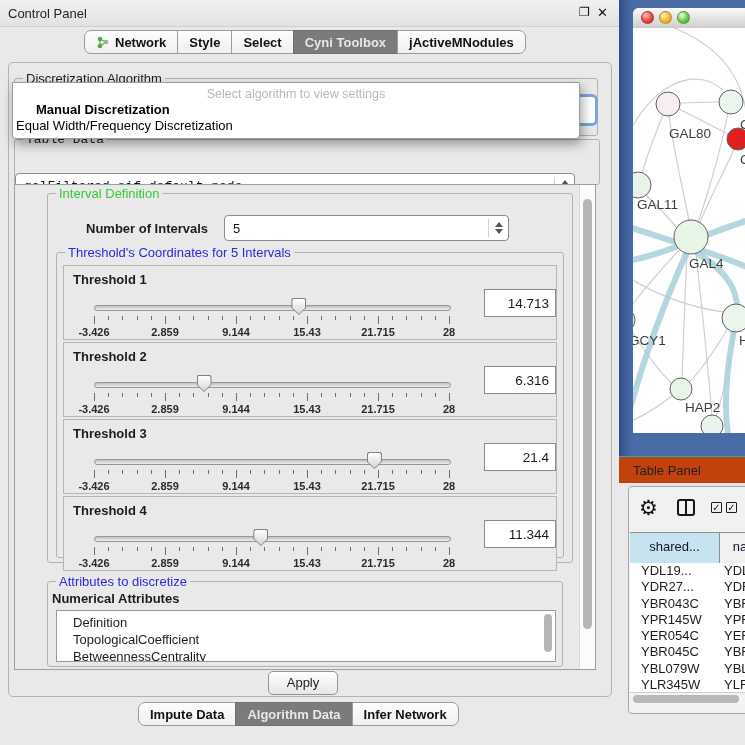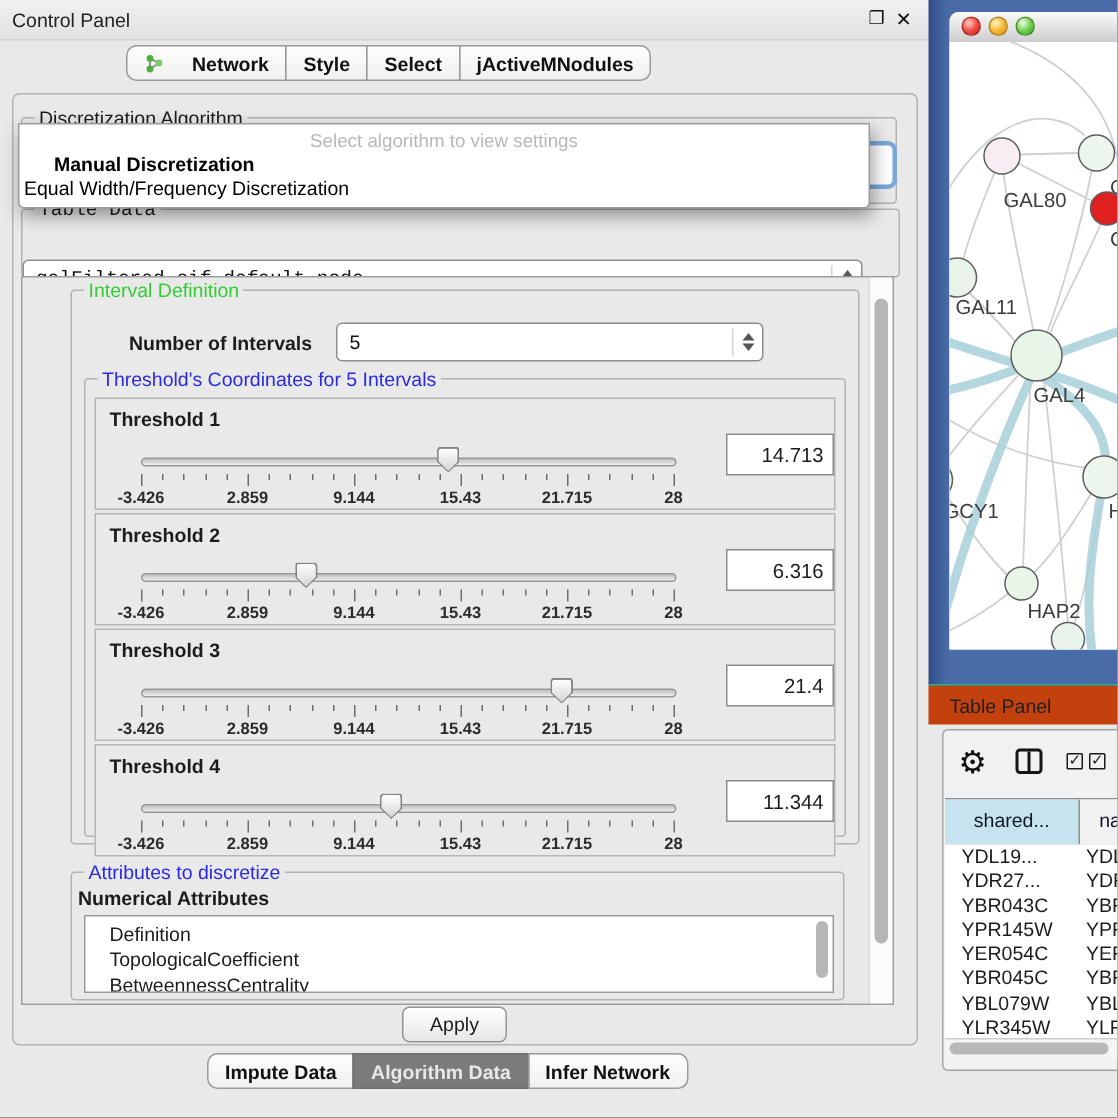--- a/index.html
+++ b/index.html
@@ -9,21 +9,21 @@
 
   
   #titlebar{left:0;top:0;width:619px;height:26px;background:linear-gradient(#f0f0f0,#e2e2e2);
             border-bottom:1px solid #cfcfcf;}
   #cp-title{left:8px;top:6px;font-size:13px;color:#222;}
   #float-btn{left:579px;top:5px;font-size:12px;font-weight:bold;color:#111;cursor:default;}
   #close-btn{left:597px;top:5px;font-size:13px;font-weight:bold;color:#111;cursor:default;}
 
   
   .tabrow{display:flex;height:24px;}
-  .tab{display:flex;align-items:center;gap:18px;padding:0 11px;border:1px solid #9b9b9b;margin-left:-1px;
+  .tab{display:flex;align-items:center;gap:5px;padding:0 11px;border:1px solid #9b9b9b;margin-left:-1px;
        background:linear-gradient(#fdfdfd,#f0f0f0);font-weight:bold;font-size:13px;color:#111;white-space:nowrap;}
   .tab.first{border-radius:7px 0 0 7px;margin-left:0;}
   .tab.last{border-radius:0 7px 7px 0;}
   .tab.sel{background:#7b7b7b;color:#e8e8e8;border-color:#6f6f6f;}
   #top-tabs{left:84px;top:30px;}
   #bottom-tabs{left:138px;top:702px;}
 
   
   #outer-box{left:8px;top:62px;width:602px;height:633px;border:1px solid #b3b3b3;border-radius:5px;background:#e9e9e9;}
 
@@ -155,20 +155,23 @@
           <circle cx="4" cy="11" r="2.3" fill="#4fae3f"></circle>
           <circle cx="10" cy="7" r="2.3" fill="#7ccb6a"></circle>
       </svg>
       <span>Network</span>
     </div>
     <div class="tab">
         <span>Style</span>
       </div>
     <div class="tab">
         <span>Select</span>
+      </div>
+    <div class="tab sel">
+        <span>Cyni Toolbox</span>
       </div>
     <div class="tab last">
         <span>jActiveMNodules</span>
       </div>
   </div>
 
   <div class="abs" id="outer-box"></div>
 
   <div class="group" id="disc-group">
     <span class="glabel">Discretization Algorithm</span>

